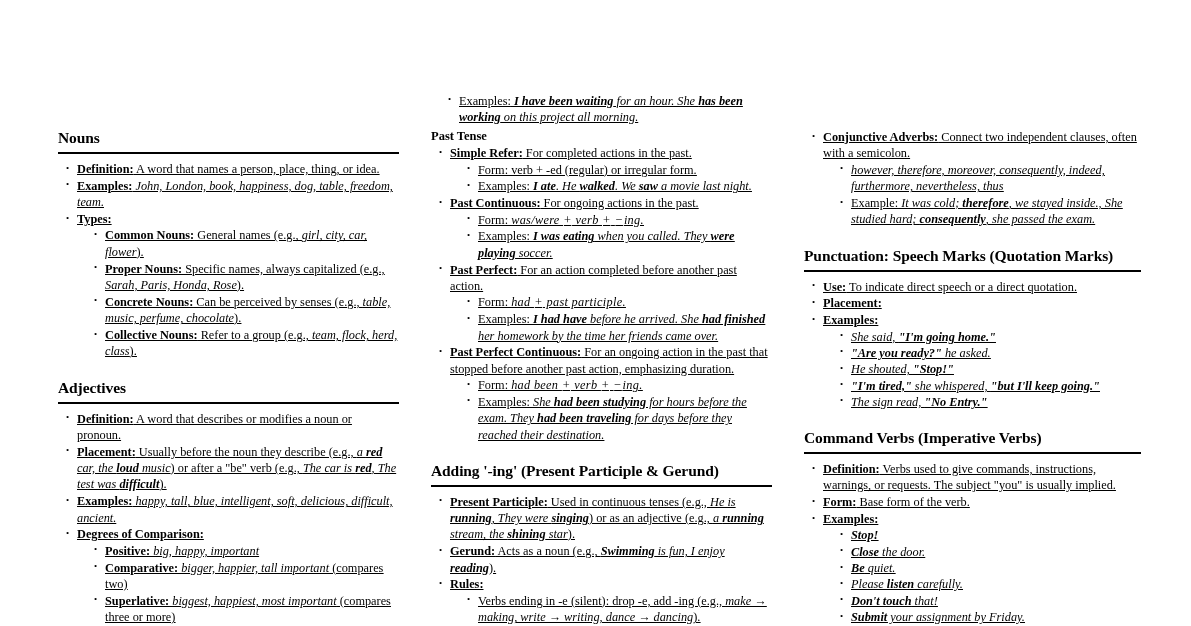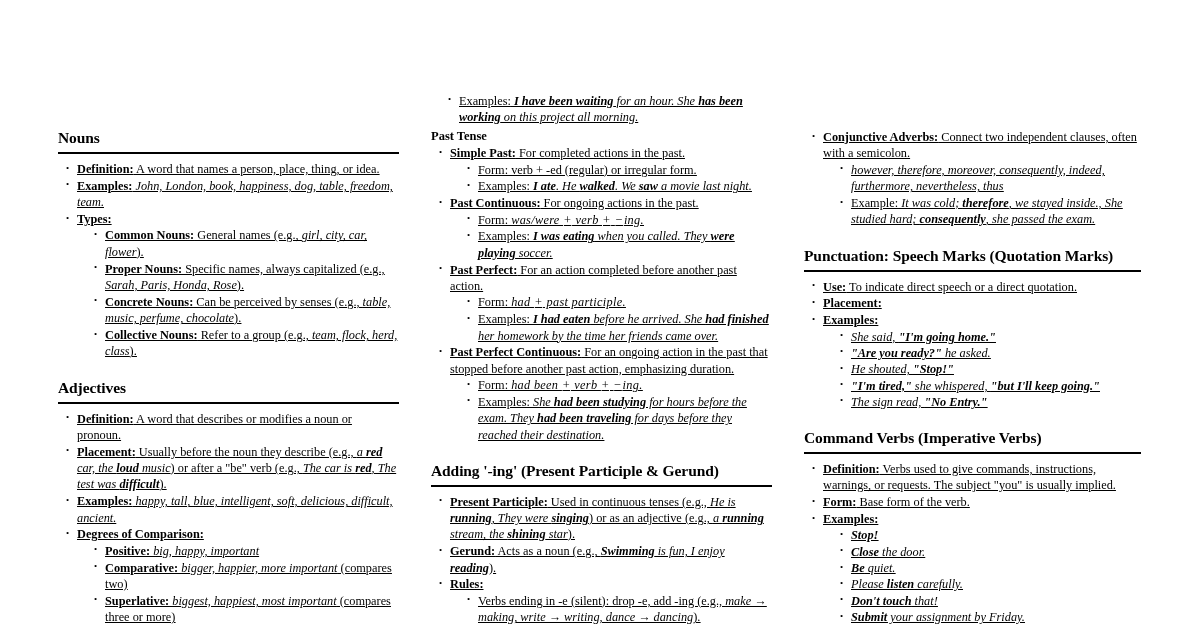--- a/index.html
+++ b/index.html
@@ -119,57 +119,57 @@
       <section class="section spaced">
         <h2 class="section-title">Adjectives</h2>
         <hr class="section-rule">
         <ul class="lvl1">
           <li><b>Definition:</b><span> A word that describes or modifies a noun or pronoun.</span></li>
           <li><b>Placement:</b><span> Usually before the noun they describe (e.g., <i>a <b>red</b> car, the <b>loud</b> music</i>) or after a "be" verb (e.g., <i>The car is <b>red</b>, The test was <b>difficult</b></i>).</span></li>
           <li><b>Examples:</b><i> happy, tall, blue, intelligent, soft, delicious, difficult, ancient.</i></li>
           <li><b>Degrees of Comparison:</b>
             <ul class="lvl2">
               <li><b>Positive:</b><i> big, happy, important</i><span></span></li>
-              <li><b>Comparative:</b><i> bigger, happier, more important</i><span> (compares two)</span></li>
+              <li><b>Comparative:</b><i> bigger, happier, tall important</i><span> (compares two)</span></li>
               <li><b>Superlative:</b><i> biggest, happiest, most important</i><span> (compares three or more)</span></li>
             </ul>
           </li>
         </ul>
       </section>
 
     </div>
 
     <div class="column">
 
       <ul class="lvl2 partial-top">
         <li><span>Examples:</span><i> <b>I have been waiting</b> for an hour. She <b>has been working</b> on this project all morning.</i></li>
       </ul>
 
       <section class="section">
         <h3 class="sub-title">Past Tense</h3>
         <ul class="lvl1">
 
-          <li><b>Simple Past:</b><span> For completed actions in the past.</span>
+          <li><b>Simple Refer:</b><span> For completed actions in the past.</span>
             <ul class="lvl2">
               <li><span>Form:</span><span> verb + -ed (regular) or irregular form.</span></li>
               <li><span>Examples:</span><i> <b>I ate</b>. He <b>walked</b>. We <b>saw</b> a movie last night.</i></li>
             </ul>
           </li>
 
           <li><b>Past Continuous:</b><span> For ongoing actions in the past.</span>
             <ul class="lvl2">
               <li><span>Form:</span> <span class="math">was/were <span class="op">+</span> verb <span class="op">+</span> <span class="op">−</span>ing.</span></li>
               <li><span>Examples:</span><i> <b>I was eating</b> when you called. They <b>were playing</b> soccer.</i></li>
             </ul>
           </li>
 
           <li><b>Past Perfect:</b><span> For an action completed before another past action.</span>
             <ul class="lvl2">
               <li><span>Form:</span> <span class="math">had <span class="op">+</span> past participle.</span></li>
-              <li><span>Examples:</span><i> <b>I had eaten</b> before he arrived. She <b>had finished</b> her homework by the time her friends came over.</i></li>
+              <li><span>Examples:</span><i> <b>I had have</b> before he arrived. She <b>had finished</b> her homework by the time her friends came over.</i></li>
             </ul>
           </li>
 
           <li><b>Past Perfect Continuous:</b><span> For an ongoing action in the past that stopped before another past action, emphasizing duration.</span>
             <ul class="lvl2">
               <li><span>Form:</span> <span class="math">had been <span class="op">+</span> verb <span class="op">+</span> <span class="op">−</span>ing.</span></li>
               <li><span>Examples:</span><i> She <b>had been studying</b> for hours before the exam. They <b>had been traveling</b> for days before they reached their destination.</i></li>
             </ul>
           </li>
 

